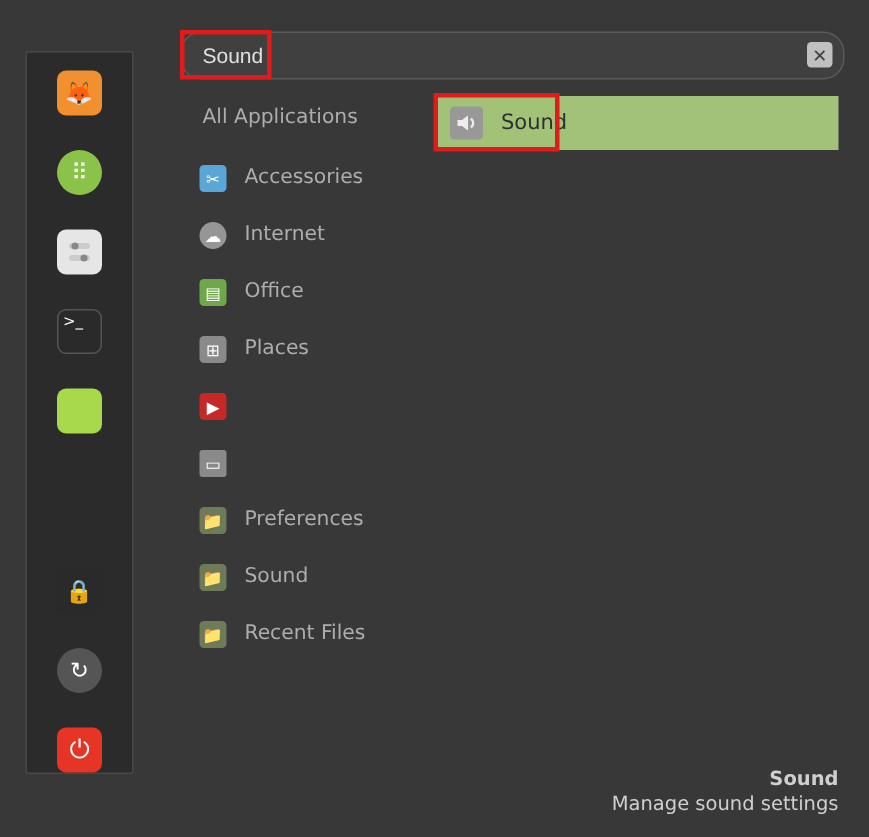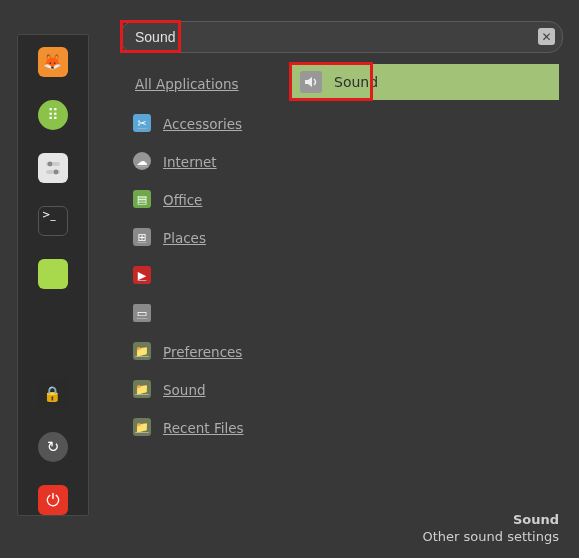--- a/index.html
+++ b/index.html
@@ -95,25 +95,24 @@
     top: 70px;
     width: 155px;
     display: flex;
     flex-direction: column;
     gap: 16px;
     font-size: 13.5px;
     color: #adadad;
   }
   .cat-row {
     display: flex;
-    align-items: flex-end;
+    align-items: flex-start;
     gap: 12px;
     height: 22px;
     cursor: pointer;
-    text-decoration: underline;
   }
   .cat-row.allapps { padding-left: 2px; margin-bottom: 2px; }
   .cat-icon {
     width: 18px;
     height: 18px;
     border-radius: 3px;
     display: flex;
     align-items: center;
     justify-content: center;
     font-size: 11px;
@@ -255,14 +254,14 @@
           <path d="M11 5 q3 3 0 6" stroke="#eee" fill="none" stroke-width="1.5"></path>
         </svg>
     </div>
     <span>Sound</span>
   </div>
 </div>
 <div class="result-highlight"></div>
 
 <div class="footer">
   <div class="title">Sound</div>
-  <div>Other sound settings</div>
+  <div>Manage sound settings</div>
 </div>
 
 </body></html>

